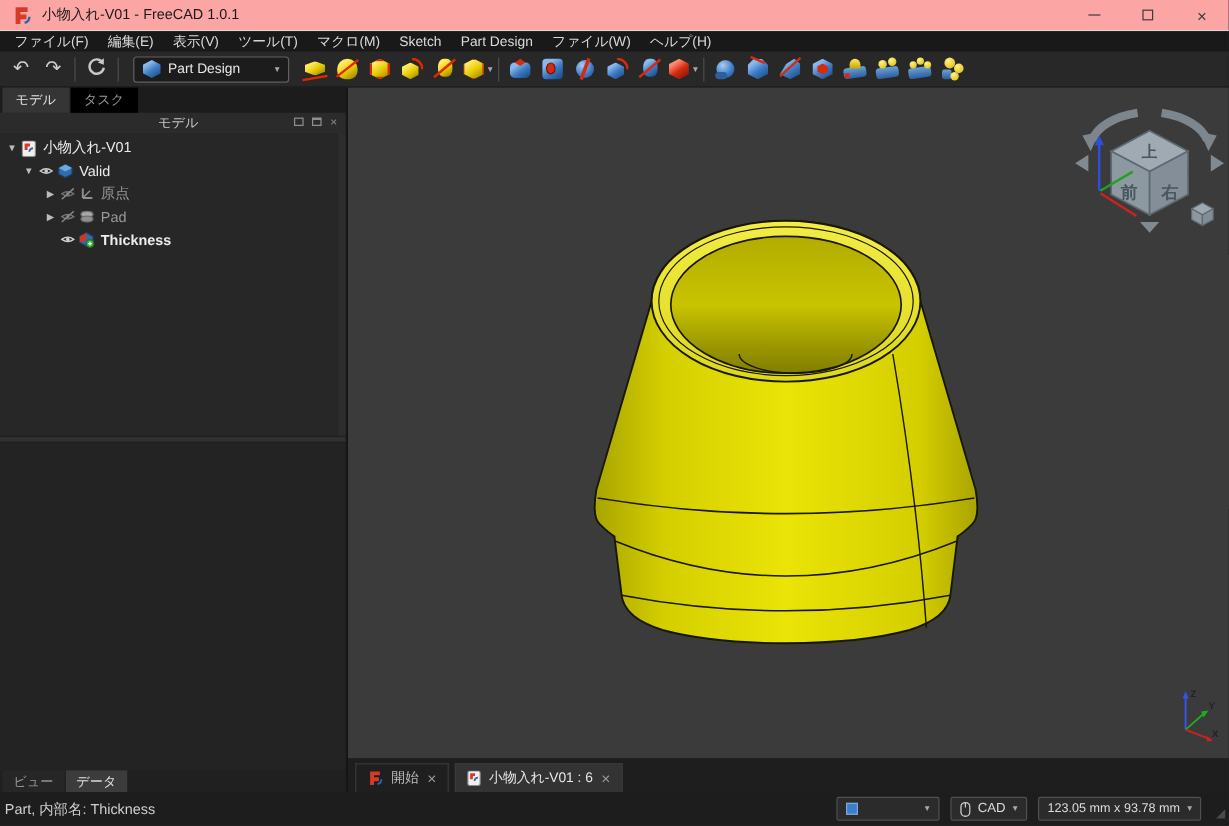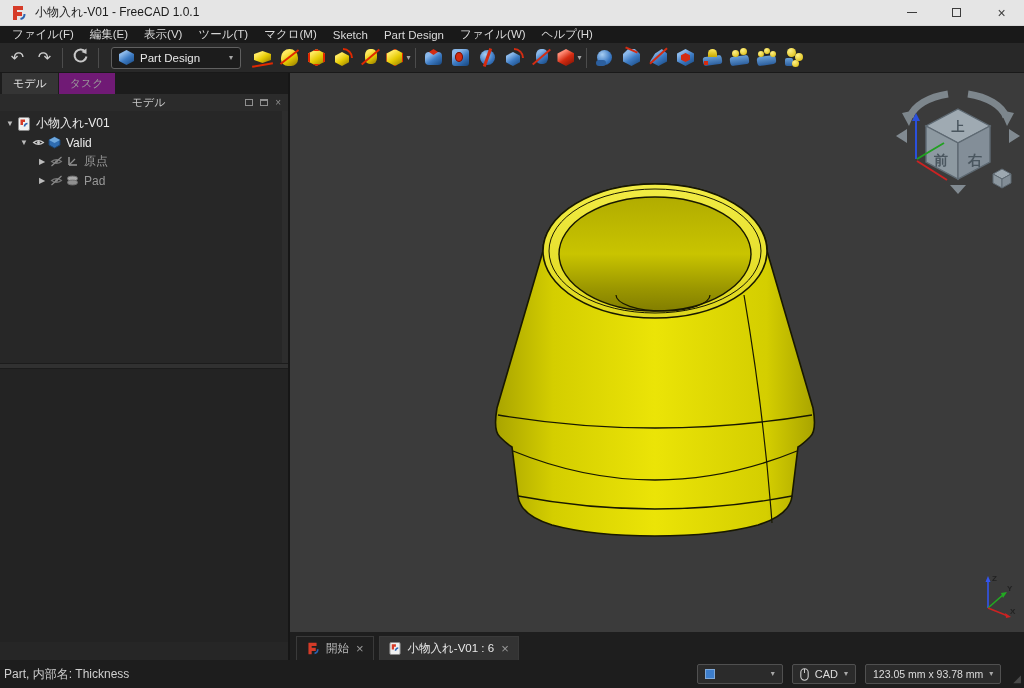--- a/index.html
+++ b/index.html
@@ -3,21 +3,21 @@
 <meta charset="utf-8">
 <style>
   * { box-sizing: border-box; }
   html,body { margin:0; padding:0; }
   body {
     width:1024px; height:688px; overflow:hidden; position:relative;
     background:#1d1d1d; font-family:"Liberation Sans","DejaVu Sans",sans-serif;
     color:#d4d4d4; -webkit-font-smoothing:antialiased;
   }
   
-  .titlebar{position:absolute;left:0;top:0;right:0;height:26px;background:#e5e5e5;display:flex;align-items:center;color:#1a1a1a;border-bottom:1px solid #d8d8d8;}
+  .titlebar{position:absolute;left:0;top:0;right:0;height:26px;background:#fca5a5;display:flex;align-items:center;color:#1a1a1a;border-bottom:1px solid #d8d8d8;}
   .tb-logo{margin:0 9px 0 10px;display:flex;}
   .tb-title{font-size:12px;}
   .wbtns{margin-left:auto;display:flex;height:100%;}
   .wbtn{width:45px;display:flex;align-items:center;justify-content:center;color:#3c3c3c;font-size:14px;}
   .icon-min{width:10px;height:0;border-bottom:1px solid #3c3c3c;display:inline-block;}
   .icon-max{width:9px;height:9px;border:1px solid #3c3c3c;display:inline-block;}
   
   .menubar{position:absolute;top:26px;left:0;right:0;height:17px;background:#191919;display:flex;align-items:center;padding-left:4px;}
   .mitem{font-size:11.5px;padding:0 8px;color:#dadada;white-space:nowrap;}
   
@@ -32,21 +32,21 @@
   .ic{width:21px;height:21px;position:relative;flex:none;}
   .hex{position:absolute;left:2px;top:2px;width:17px;height:17px;clip-path:polygon(50% 0,100% 26%,100% 74%,50% 100%,0 74%,0 26%);}
   .hex.y{background:linear-gradient(145deg,#ffe95e 25%,#e6cc05 55%,#a18700 92%);}
   .hex.b{background:linear-gradient(145deg,#8ab8ea 25%,#3e7cc4 55%,#1d4f8a 92%);}
   .hex.r{background:linear-gradient(145deg,#ff8a74 25%,#d42c12 55%,#8a1505 92%);}
   .ball{position:absolute;inset:3px;border-radius:50%;background:radial-gradient(circle at 35% 30%,#a6cdf2,#3a78c2 60%,#1c4a85);}
   .acc{position:absolute;}
   
   .leftpanel{position:absolute;left:0;top:73px;width:290px;height:587px;background:#262626;border-right:2px solid #161616;}
   .doctabs{height:21px;background:#1c1c1c;display:flex;align-items:flex-end;padding-left:2px;gap:1px;}
-  .dtab{font-size:11px;padding:3px 11px;background:#701a75;color:#9a9a9a;}
+  .dtab{font-size:11px;padding:3px 11px;background:#000000;color:#9a9a9a;}
   .dtab.active{background:#353535;color:#e4e4e4;}
   .phdr{height:17px;background:#2b2b2b;display:flex;align-items:center;font-size:11px;color:#c8c8c8;}
   .phdr-title{flex:1;text-align:center;}
   .phbtns{display:flex;gap:7px;padding-right:7px;color:#8f8f8f;font-size:10px;align-items:center;}
   .phbtn{line-height:1;}
   .pico-sq{width:8px;height:7px;border:1px solid #8f8f8f;display:inline-block;}
   .pico-fl{width:8px;height:7px;border:1px solid #8f8f8f;border-top-width:2px;display:inline-block;}
   .tree{height:252px;background:#272727;padding-top:3px;position:relative;}
   .vscroll{position:absolute;right:0;top:0;bottom:0;width:6px;background:#2d2d2d;}
   .trow{height:19px;display:flex;align-items:center;font-size:12px;color:#999999;}
@@ -349,24 +349,46 @@
           <svg width="13" height="13" viewBox="0 0 13 13">
             <ellipse cx="6.5" cy="4.5" rx="5" ry="2.4" fill="#a8a8a8" stroke="#6f6f6f"></ellipse>
             <ellipse cx="6.5" cy="8.5" rx="5" ry="2.4" fill="#8f8f8f" stroke="#6f6f6f"></ellipse>
           </svg>
         </span>
       <span class="tlabel">Pad</span>
     </div>
 
 
 
+    <div class="trow bright tip ind2">
+      <span class="tarrow"></span>
+      <span class="teye">
+          <svg width="13" height="13" viewBox="0 0 13 13">
+            <path d="M1.5,6.5 Q6.5,2.8 11.5,6.5 Q6.5,10.2 1.5,6.5 Z" fill="none" stroke="#cfcfcf" stroke-width="1.1"></path>
+            <circle cx="6.5" cy="6.5" r="1.5" fill="#cfcfcf"></circle>
+          </svg>
+        </span>
+      <span class="ticon">
+          <svg width="14" height="14" viewBox="0 0 14 14">
+            <polygon points="7,1 12.5,4 12.5,9 7,12 1.5,9 1.5,4" fill="#2f6cb0" stroke="#1c4470"></polygon>
+            <polygon points="7,1 1.5,4 1.5,9 7,7" fill="#c93a20"></polygon>
+            <circle cx="10" cy="10" r="3.2" fill="#3fae3f" stroke="#1d701d"></circle>
+            <path d="M10,8.4 L10,11.6 M8.4,10 L11.6,10" stroke="#ffffff" stroke-width="1.1"></path>
+          </svg>
+        </span>
+      <span class="tlabel">Thickness</span>
+    </div>
     <span class="vscroll"></span>
   </div>
   <div class="splitter"></div>
   <div class="props"></div>
+  <div class="btabs">
+    <span class="btab">ビュー</span>
+    <span class="btab active">データ</span>
+  </div>
 </div>
 
 <div class="viewport">
 
   <svg class="model" viewBox="0 0 340 360">
     <defs>
       <linearGradient id="gBody" x1="0" y1="0" x2="1" y2="0">
         <stop offset="0" stop-color="#a9a400"></stop>
           <stop offset="0.18" stop-color="#d4ce00"></stop>
         <stop offset="0.5" stop-color="#ebe407"></stop>

